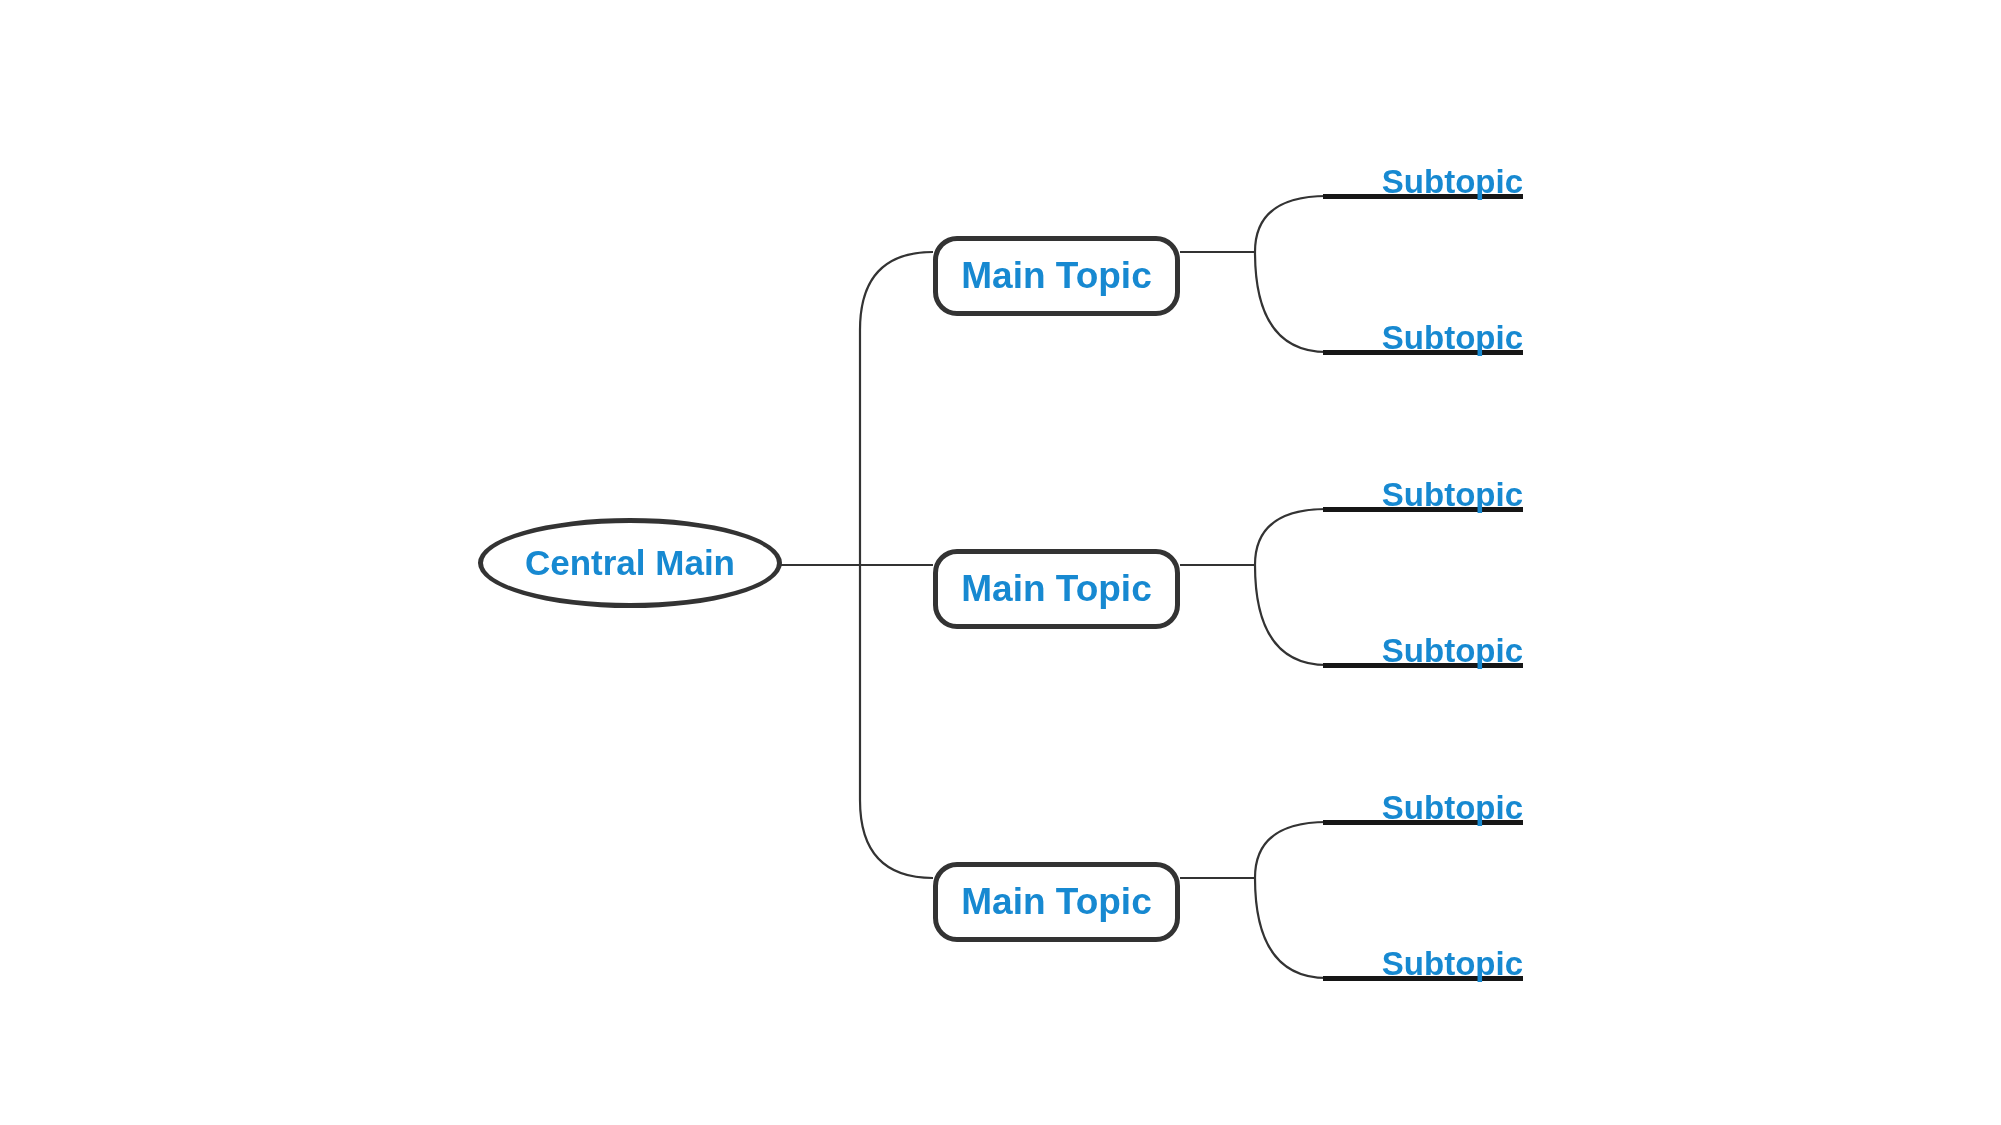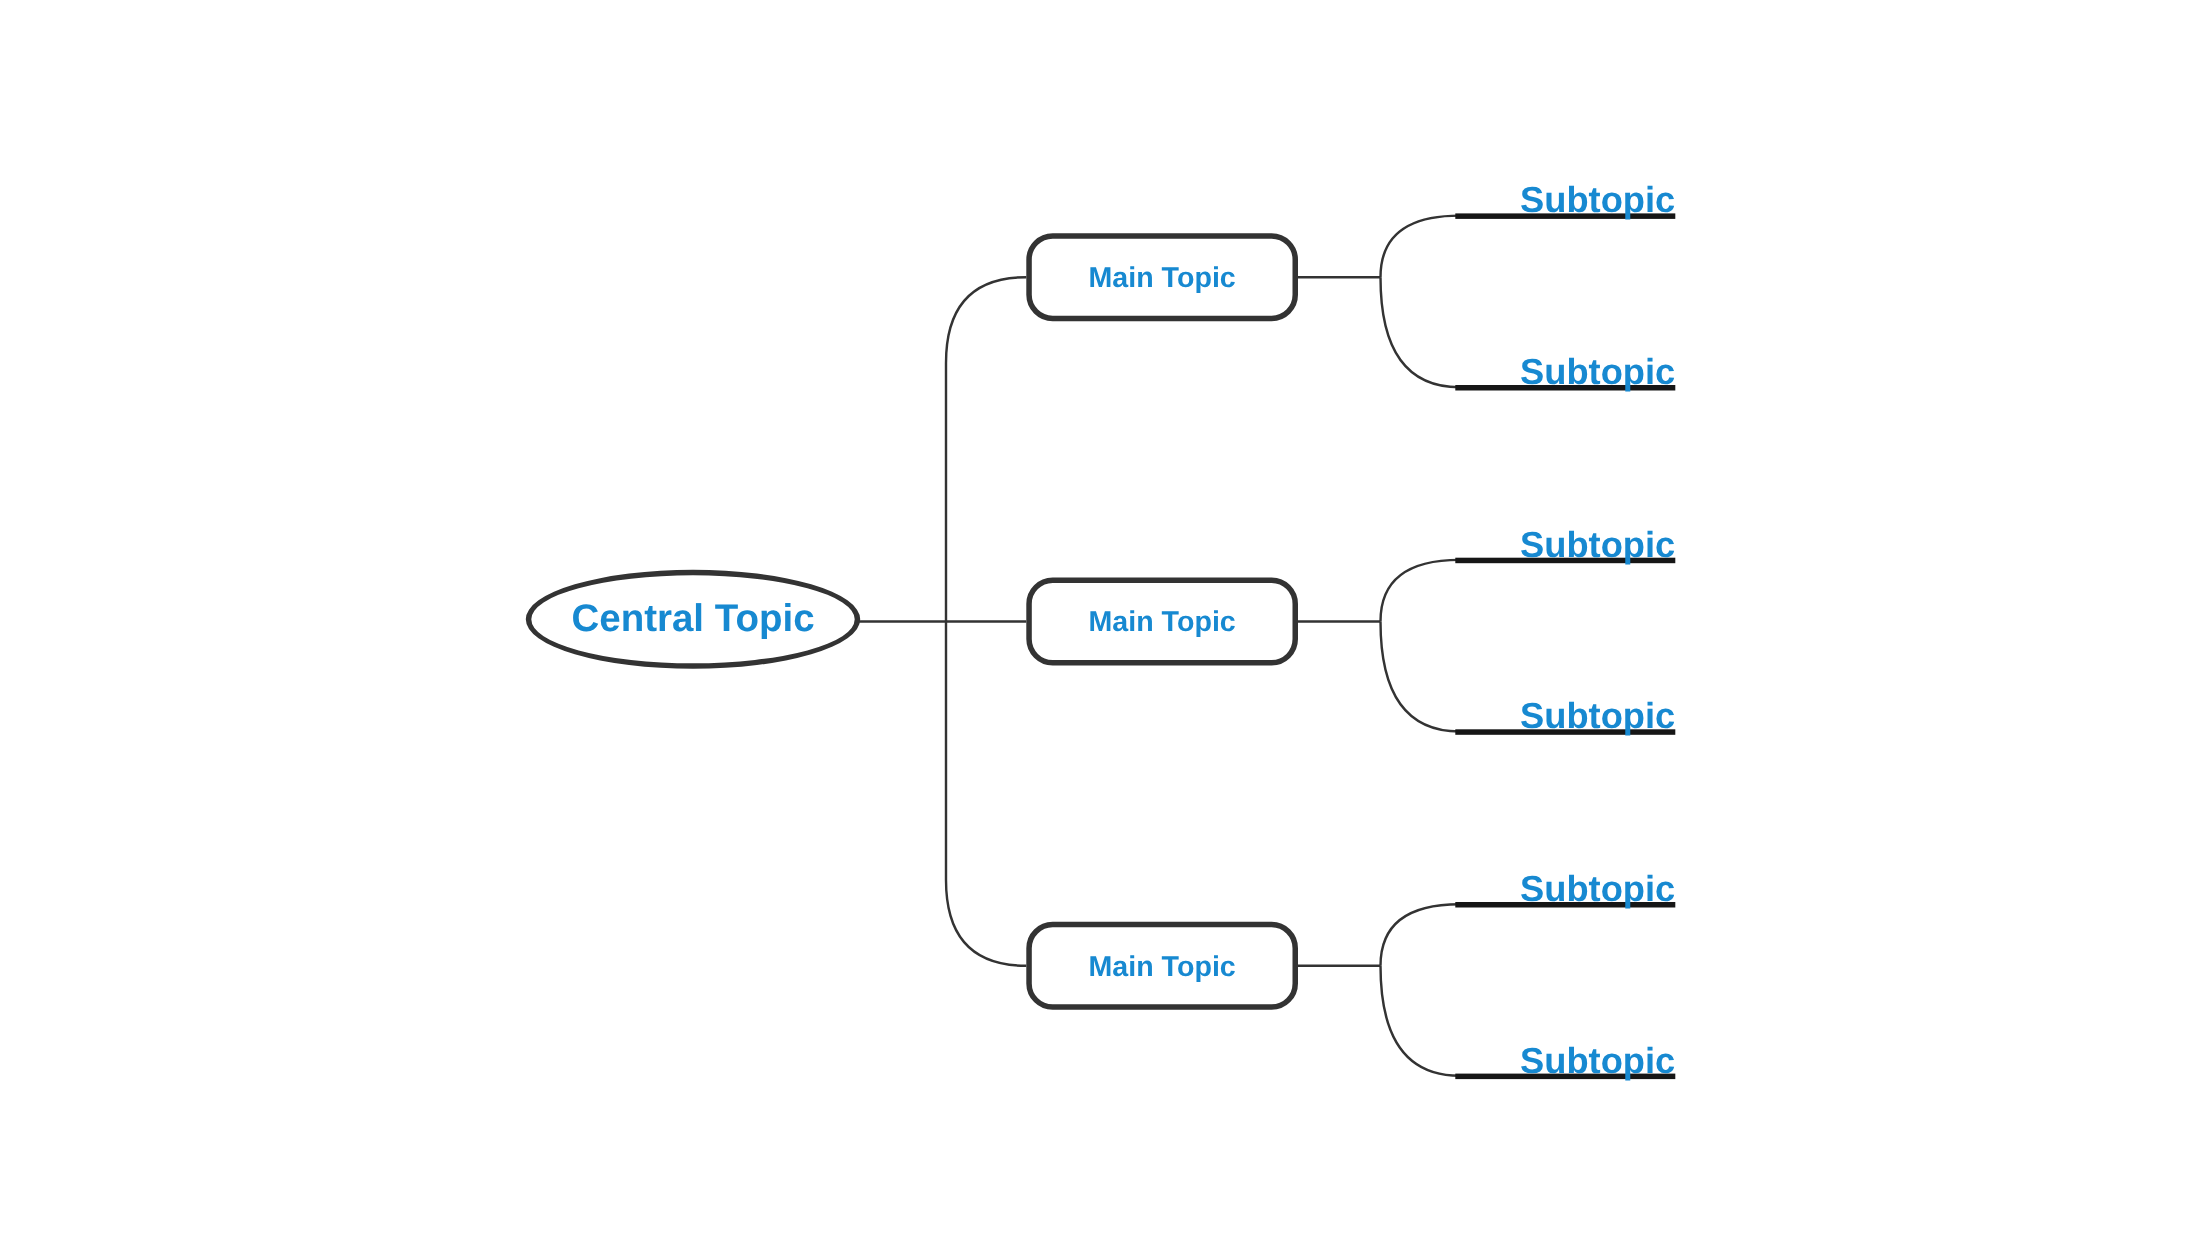--- a/index.html
+++ b/index.html
@@ -46,21 +46,22 @@
     width: 304px;
     height: 90px;
     border-radius: 50%;
     font-size: 35px;
   }
   .node.rounded {
     left: 933px;
     width: 247px;
     height: 80px;
     border-radius: 24px;
-    font-size: 26px;
+    font-size: 37px;
+    margin-top: 24px;
   }
   .node.main-1 { top: 212px; }
   .node.main-2 { top: 525px; }
   .node.main-3 { top: 838px; }
   .subtopic {
     position: absolute;
     z-index: 2;
     left: 1323px;
     width: 200px;
     height: 46px;
@@ -103,21 +104,21 @@
     <path class="conn" d="M 1180 565 H 1255"></path>
     <path class="conn" d="M 1255 565 Q 1255 509 1327 509"></path>
     <path class="conn" d="M 1255 565 Q 1255 665 1327 665"></path>
 
     <path class="conn" d="M 1180 878 H 1255"></path>
     <path class="conn" d="M 1255 878 Q 1255 822 1327 822"></path>
     <path class="conn" d="M 1255 878 Q 1255 978 1327 978"></path>
   </svg>
 
   <div class="node ellipse">
-    <span>Central Topic</span>
+    <span>Central Main</span>
   </div>
 
   <div class="node rounded main-1">
     <span>Main Topic</span>
   </div>
   <div class="node rounded main-2">
     <span>Main Topic</span>
   </div>
   <div class="node rounded main-3">
     <span>Main Topic</span>

